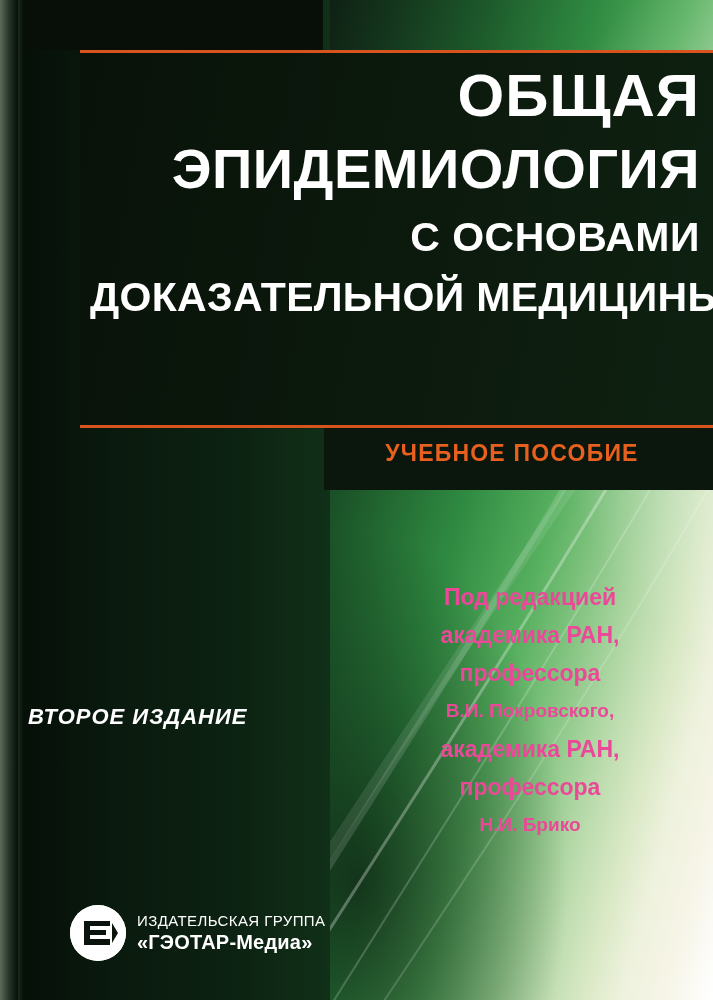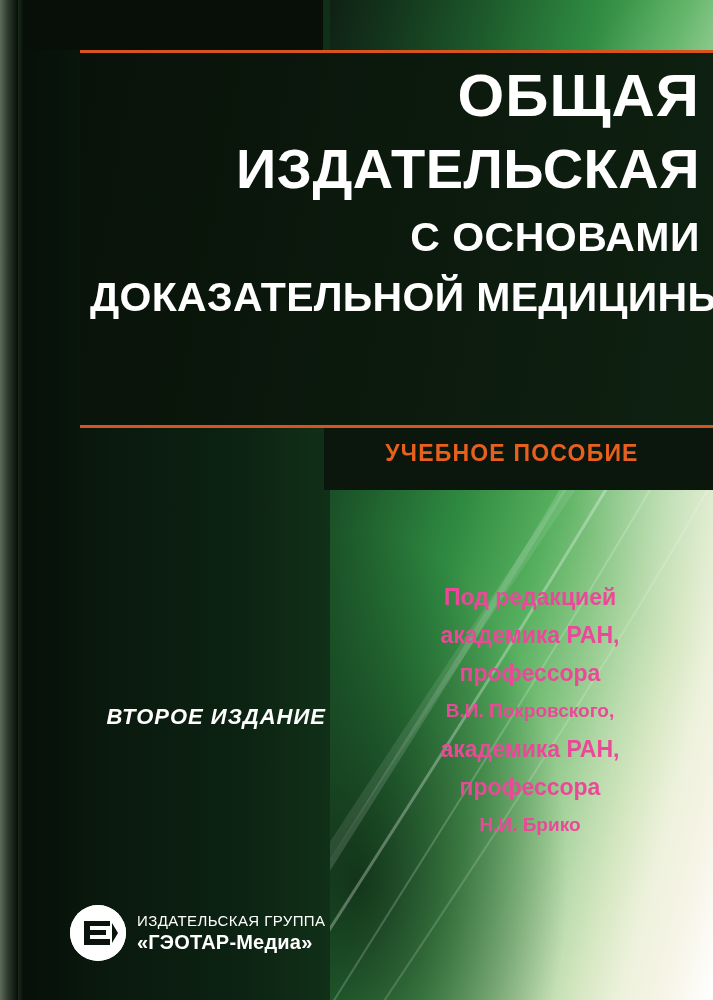--- a/index.html
+++ b/index.html
@@ -189,24 +189,24 @@
     color: #ec4899;
     font-size: 23px;
     font-weight: bold;
     line-height: 38px;
   }
   .editors .nm {
     font-size: 19px;
   }
   .edition {
     position: absolute;
-    left: 46px;
+    left: 28px;
     top: 704px;
     width: 280px;
-    text-align: right;
+    text-align: left;
     color: #ffffff;
     font-size: 22px;
     font-weight: bold;
     font-style: italic;
     letter-spacing: 1px;
   }
   
   .publisher {
     position: absolute;
     left: 70px;
@@ -261,21 +261,21 @@
   <div class="spine-edge"></div>
   <div class="block-topleft"></div>
 
   <div class="title-plate"></div>
   <div class="title-plate-top"></div>
   <div class="title-plate-bottom"></div>
   <div class="subtitle-plate"></div>
 
   <div class="title-wrap">
     <div class="t-line1">ОБЩАЯ</div>
-    <div class="t-line2">ИЗДАТЕЛЬСКАЯ</div>
+    <div class="t-line2">ЭПИДЕМИОЛОГИЯ</div>
     <div class="t-line3">С ОСНОВАМИ</div>
     <div class="t-line4">ДОКАЗАТЕЛЬНОЙ МЕДИЦИНЫ</div>
   </div>
 
   <div class="subtitle">УЧЕБНОЕ ПОСОБИЕ</div>
 
   <div class="editors">
     <div>Под редакцией</div>
     <div>академика РАН,</div>
     <div>профессора</div>

